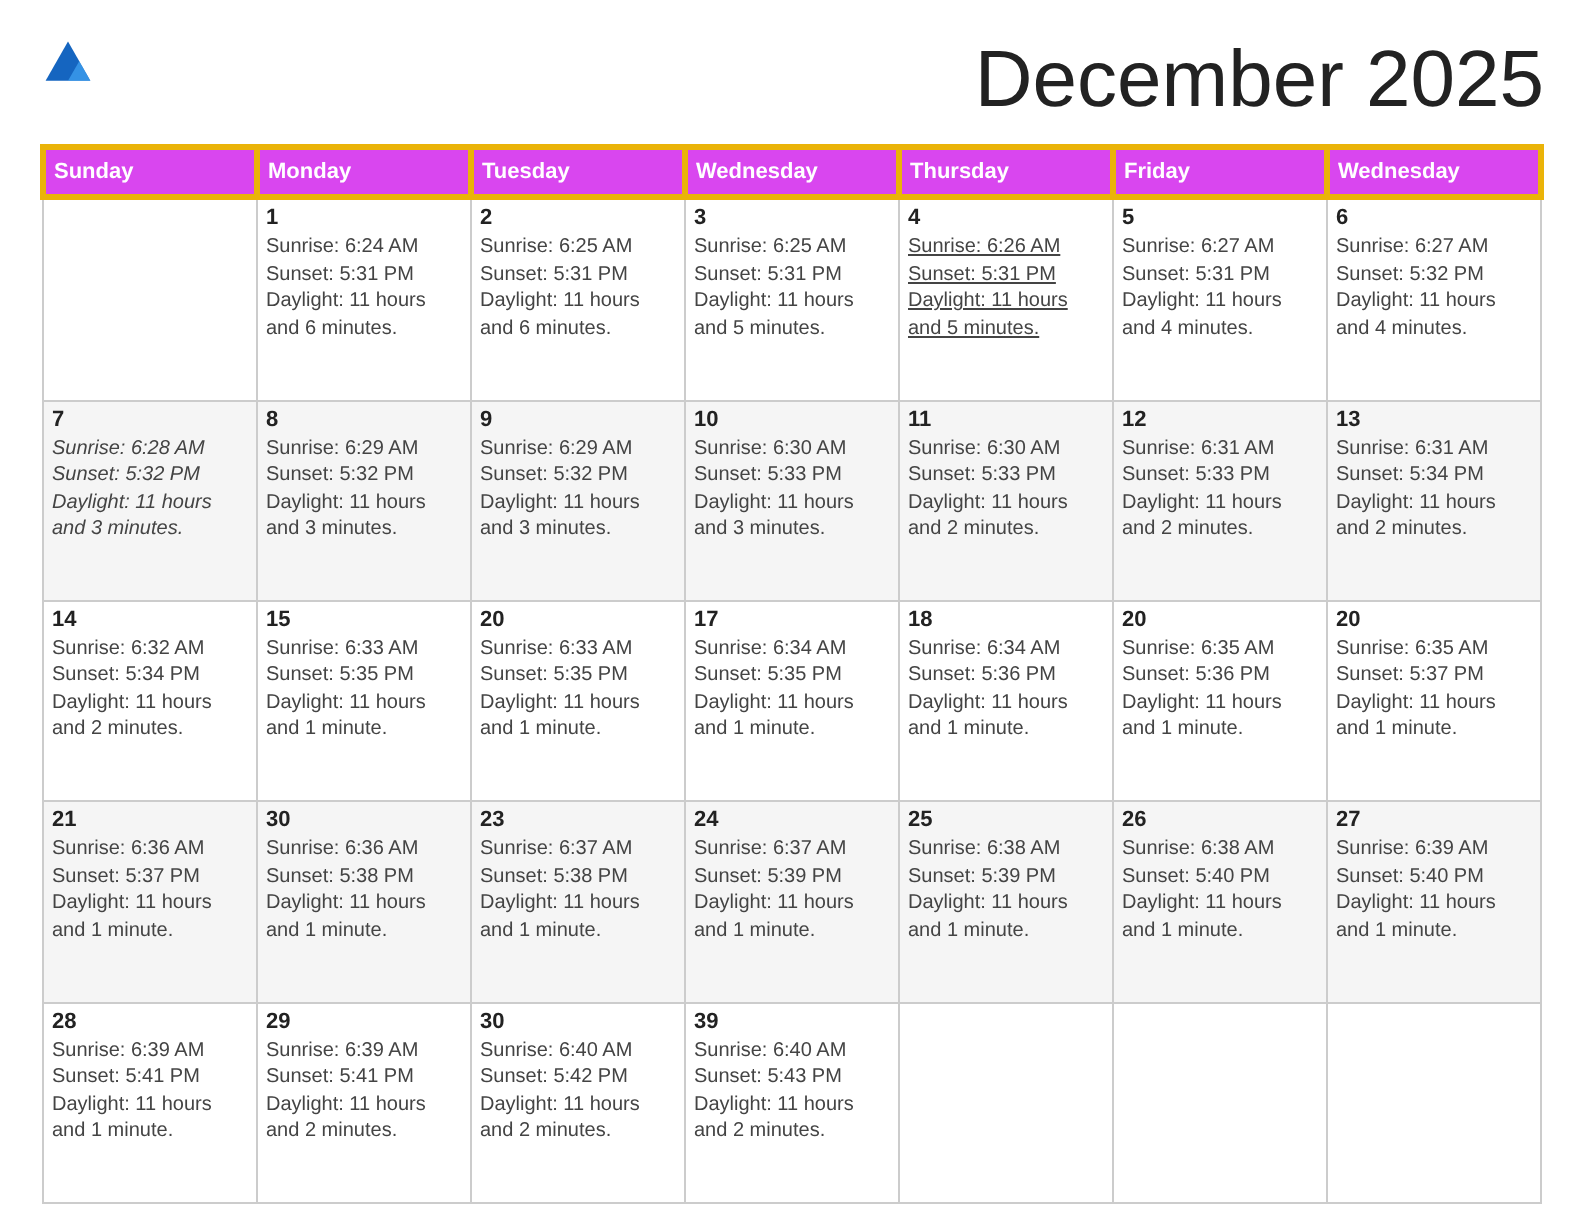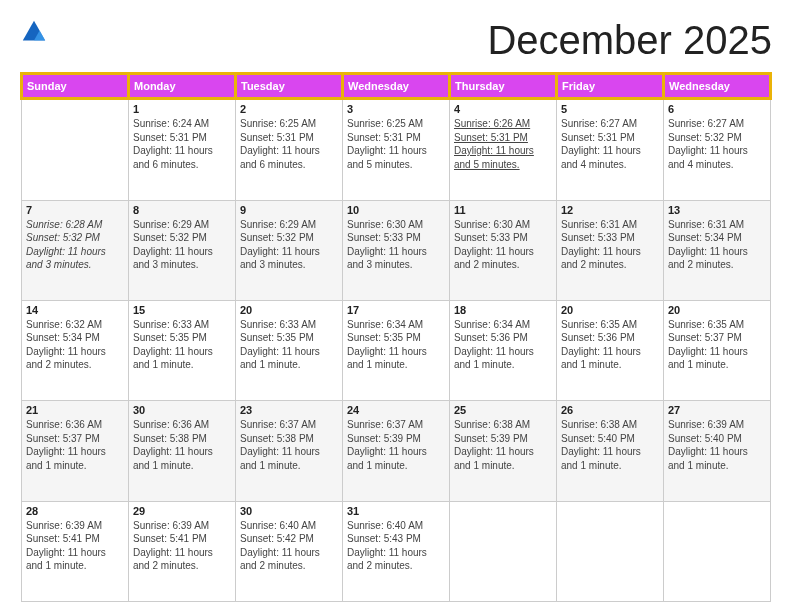--- a/index.html
+++ b/index.html
@@ -339,21 +339,21 @@
 and 2 minutes.</div>
           </td>
           <td>
             <span class="day-number">30</span>
             <div class="day-info" style="white-space: pre-line;">Sunrise: 6:40 AM
 Sunset: 5:42 PM
 Daylight: 11 hours
 and 2 minutes.</div>
           </td>
           <td>
-            <span class="day-number">31</span>
+            <span class="day-number">39</span>
             <div class="day-info" style="white-space: pre-line;">Sunrise: 6:40 AM
 Sunset: 5:43 PM
 Daylight: 11 hours
 and 2 minutes.</div>
           </td>
           <td class="empty-cell"></td>
           <td class="empty-cell"></td>
           <td class="empty-cell"></td>
         </tr>
       </tbody>

